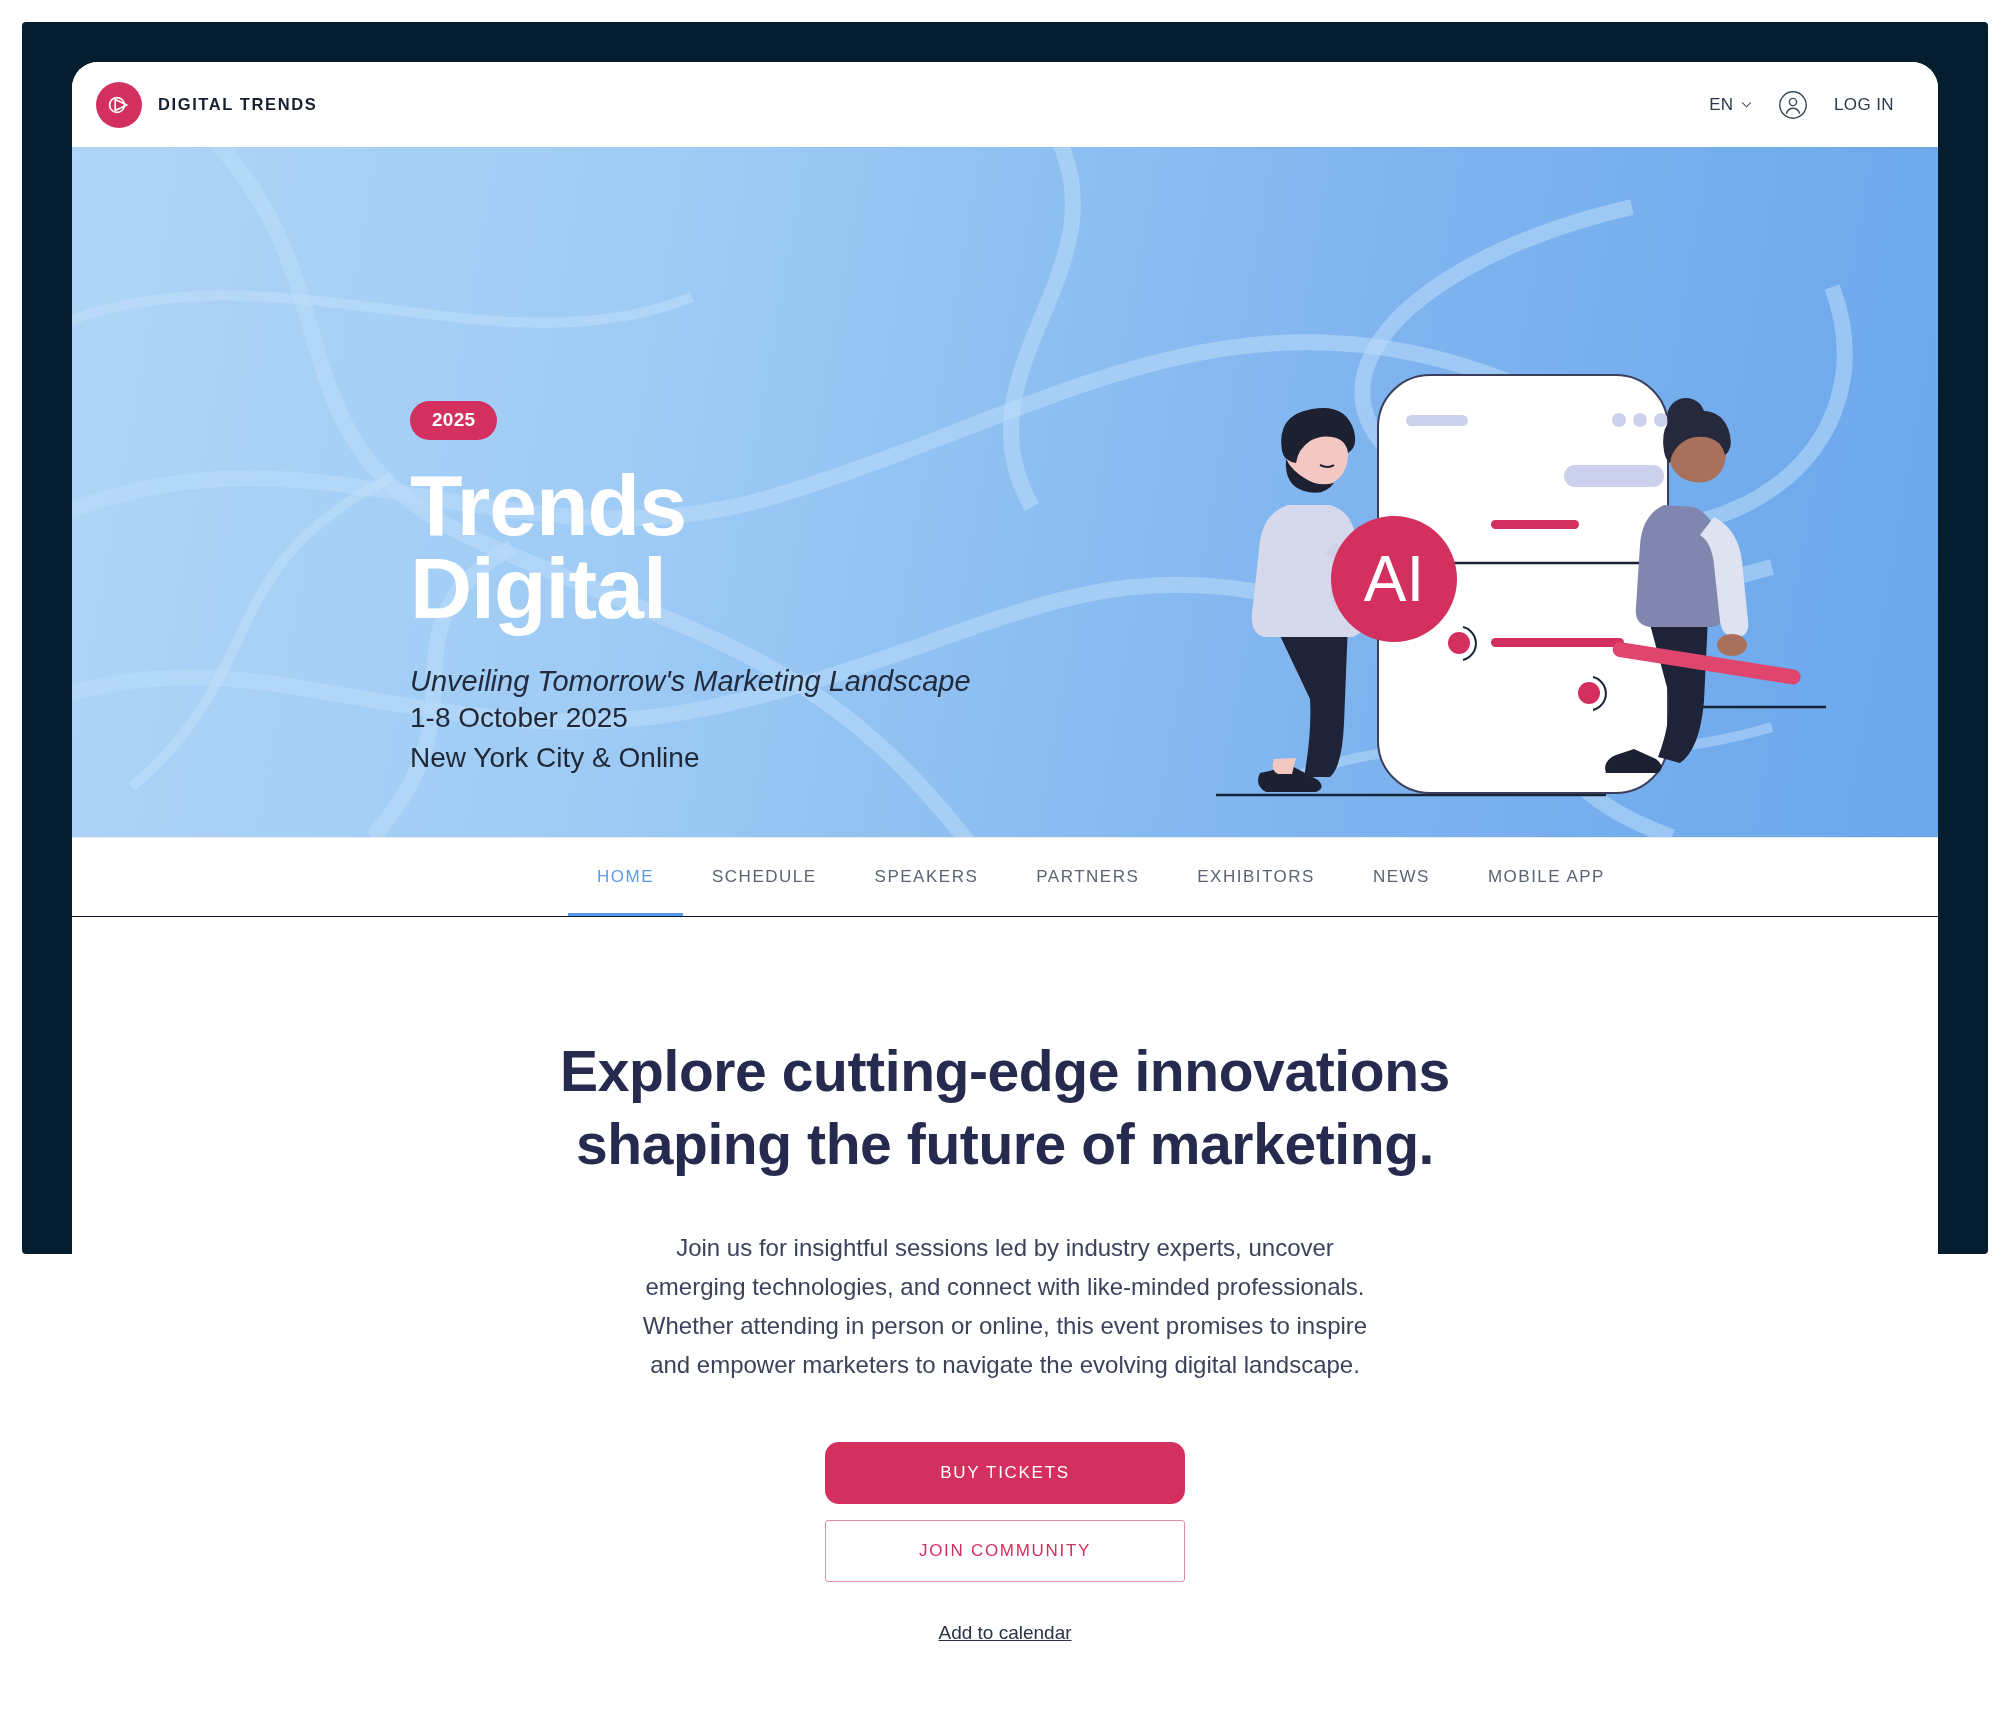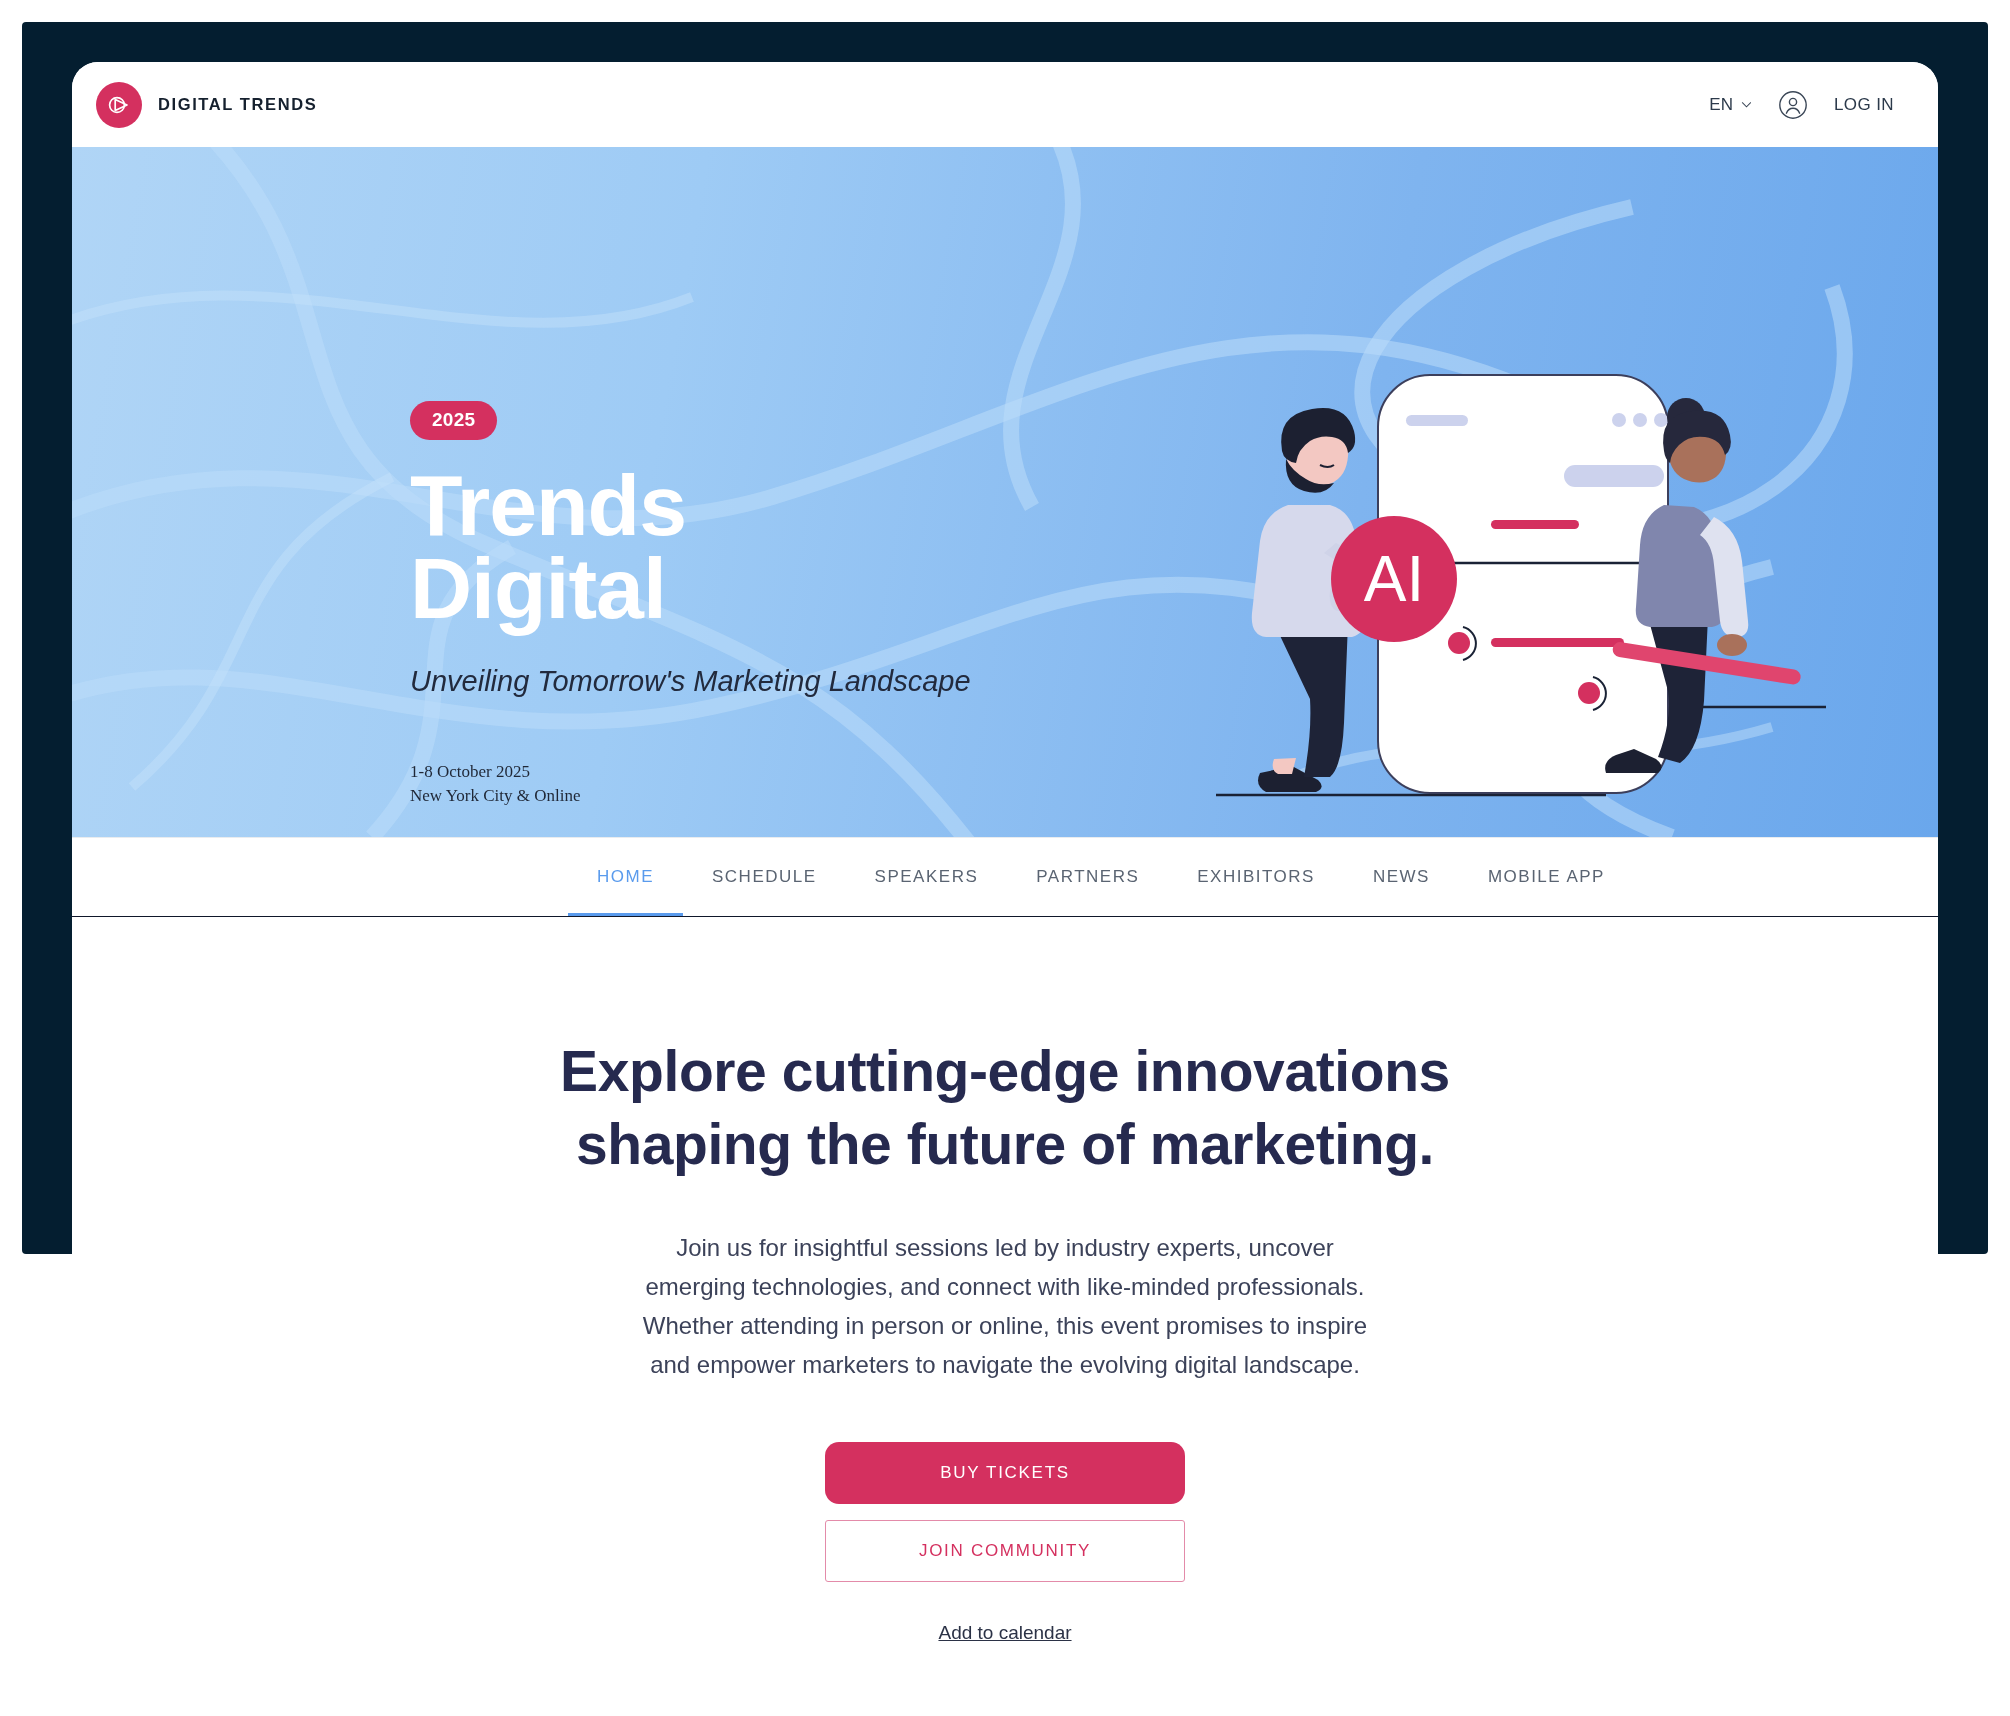--- a/index.html
+++ b/index.html
@@ -76,22 +76,21 @@
     margin-top: 24px;
     font-size: 86px; line-height: .97;
     font-weight: bold; color: #ffffff;
     letter-spacing: -1px;
   }
   .hero-sub {
     margin-top: 34px;
     font-size: 29px; color: #222a3d; font-weight: 400; font-style: italic;
   }
   .hero-meta {
-    margin-top: 62px;
-    font-size: 17px; color: #1f2736; line-height: 1.45; font-family: Liberation Serif, serif;
+    font-size: 28px; color: #1f2736; line-height: 1.45;
   }
   #hero-illustration {
     position: absolute; right: 112px; top: 208px;
     width: 610px; height: 455px; z-index: 2;
   }
 
   
   #nav {
     height: 80px;
     border-top: 1px solid #e9ecef;

